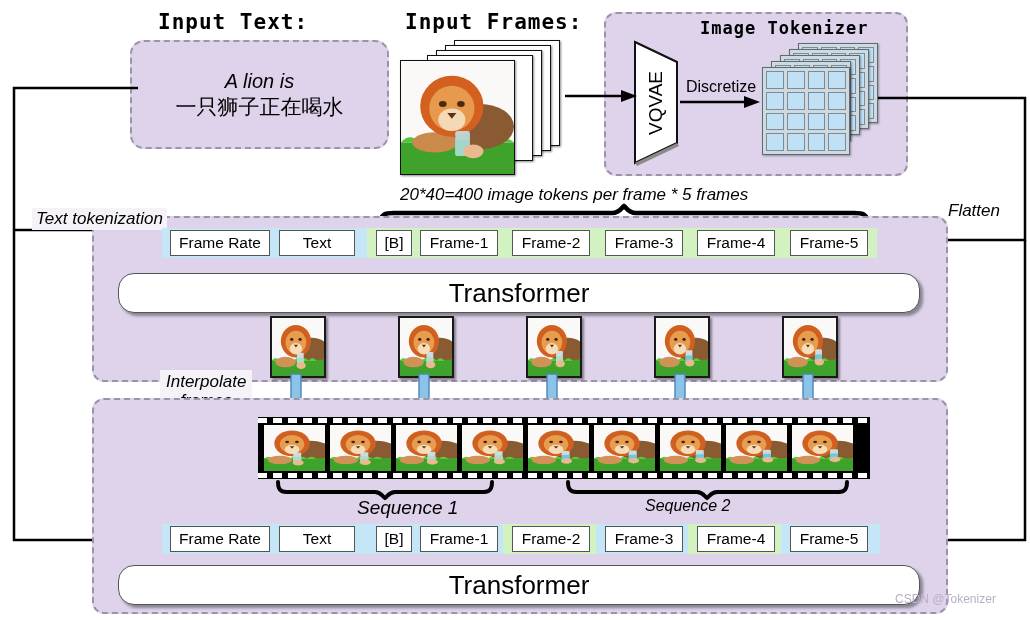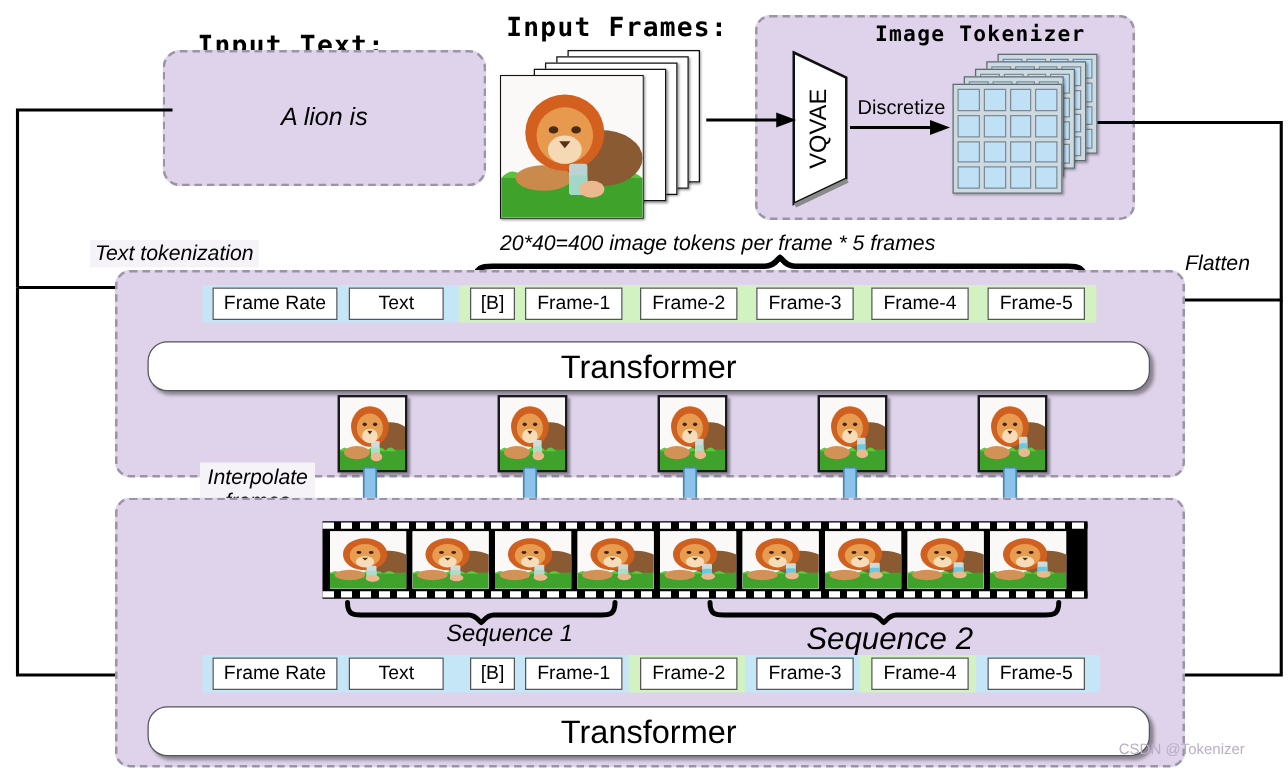--- a/index.html
+++ b/index.html
@@ -59,25 +59,26 @@
   
   .ital{font-style:italic;font-size:16px;white-space:nowrap;}
   .ital.big{font-size:17px;}
   .whitebox{background:#f5f3f8;}
   svg{display:block;overflow:visible;}
   .wm{font-size:12px;color:#b9aec6;font-family:"Liberation Sans",sans-serif;}
 </style>
 </head>
 <body>
 
-<div class="abs mono-head" style="left:158px;top:24px;">Input Text:</div>
+<div class="abs mono-head" style="left:158px;top:10px;">Input Text:</div>
 <div class="abs mono-head" style="left:405px;top:10px;">Input Frames:</div>
 
 <div class="abs textbubble" style="left:130px;top:40px;width:255px;height:105px;">
   <div>A lion is</div>
+  <div class="cn">一只狮子正在喝水</div>
 </div>
 
 <div class="abs" style="left:400px;top:40px;width:170px;height:130px;">
   <div class="stackcard" style="left:54px;top:0px;width:104px;height:104px;"></div>
   <div class="stackcard" style="left:45px;top:5px;width:104px;height:104px;"></div>
   <div class="stackcard" style="left:36px;top:10px;width:104px;height:104px;"></div>
   <div class="stackcard" style="left:27px;top:15px;width:104px;height:104px;"></div>
   <div class="stackcard" style="left:0px;top:20px;width:113px;height:113px;">
     <svg viewBox="0 0 100 100" width="100%" height="100%">
       <rect x="0" y="0" width="100" height="100" fill="#fbf9f7"></rect>
@@ -240,21 +241,21 @@
 
 <div class="abs ital big" style="left:400px;top:185px;">20*40=400 image tokens per frame  *  5 frames</div>
 <div class="abs" style="left:376px;top:205px;">
   <svg width="500" height="22" viewBox="0 0 500 22">
     <path d="M4 21 C4 8, 10 8, 18 8 L236 8 C244 8, 246 2, 248 1 C250 2, 252 8, 260 8 L478 8 C486 8, 492 8, 492 21" stroke="#000" stroke-width="4.5" fill="none" stroke-linecap="round"></path>
   </svg>
 </div>
 
 <div class="abs dashpanel" style="left:92px;top:216px;width:852px;height:162px;"></div>
 
-<div class="abs ital big whitebox" style="left:32px;top:192px;padding:1px 4px;margin-left:40px;">Text tokenization</div>
+<div class="abs ital big whitebox" style="left:32px;top:208px;padding:1px 4px;">Text tokenization</div>
 <div class="abs ital big" style="left:948px;top:201px;">Flatten</div>
 
 <div class="abs" style="left:0;top:0;width:1030px;height:620px;pointer-events:none;">
   <div id="s1bands">
       <div class="tokband abs blue" style="left: 162px; top: 228px; width: 205px;"></div>
       <div class="tokband abs green" style="left: 367px; top: 228px; width: 510px;"></div>
     </div>
   <div id="s1tokens">
       <div class="tok abs" style="left: 170px; top: 230px; width: 100px;">Frame Rate</div>
       <div class="tok abs" style="left: 279px; top: 230px; width: 76px;">Text</div>
@@ -570,21 +571,21 @@
   <svg width="220" height="18" viewBox="0 0 220 18">
     <path d="M3 1 C3 11, 8 11, 14 11 L100 11 C106 11, 108 16, 110 17 C112 16, 114 11, 120 11 L206 11 C212 11, 217 11, 217 1" stroke="#000" stroke-width="4" fill="none" stroke-linecap="round"></path>
   </svg>
 </div>
 <div class="abs" style="left:565px;top:481px;">
   <svg width="285" height="18" viewBox="0 0 285 18">
     <path d="M3 1 C3 11, 8 11, 14 11 L132 11 C138 11, 140 16, 142 17 C144 16, 146 11, 152 11 L271 11 C277 11, 282 11, 282 1" stroke="#000" stroke-width="4" fill="none" stroke-linecap="round"></path>
   </svg>
 </div>
 <div class="abs ital" style="left:357px;top:497px;font-size:19px;">Sequence 1</div>
-<div class="abs ital" style="left:645px;top:497px;font-size:25px;">Sequence 2</div>
+<div class="abs ital" style="left:645px;top:497px;font-size:16px;">Sequence 2</div>
 
 <div id="s2bands">
     <div class="tokband abs blue" style="left: 162px; top: 524px; width: 341px;"></div>
     <div class="tokband abs green" style="left: 503px; top: 524px; width: 93px;"></div>
     <div class="tokband abs blue" style="left: 596px; top: 524px; width: 92px;"></div>
     <div class="tokband abs green" style="left: 688px; top: 524px; width: 93px;"></div>
     <div class="tokband abs blue" style="left: 781px; top: 524px; width: 99px;"></div>
   </div>
 <div id="s2tokens">
     <div class="tok abs" style="left: 170px; top: 526px; width: 100px;">Frame Rate</div>

